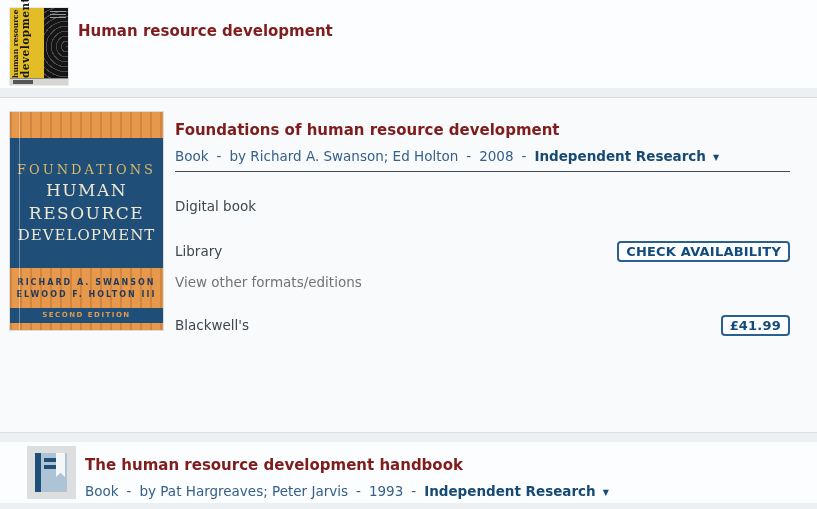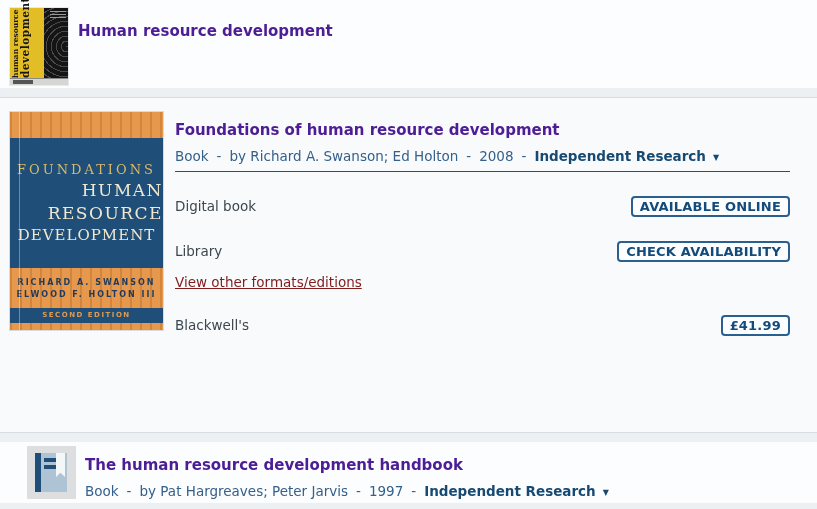--- a/index.html
+++ b/index.html
@@ -23,21 +23,21 @@
     padding: 14px 27px 20px 10px;
     min-height: 336px;
   }
 
   .text-col { flex: 1; }
   .row-1 .text-col { padding: 14px 0 0 10px; }
   .row-3 .text-col { padding: 10px 0 0 9px; }
   .card-text-col { flex: 1; padding: 9px 0 0 12px; }
 
   .title {
-    color: #4c1d95; font-size: 15px; font-weight: bold;
+    color: #7f1d1d; font-size: 15px; font-weight: bold;
     cursor: pointer;
   }
   .meta { margin-top: 9px; font-size: 13.5px; color: #35608a; white-space: nowrap; }
   .meta .dash { margin: 0 8px; }
   .collection { color: #174a72; font-weight: bold; cursor: pointer; }
   .dd-arrow { font-size: 8px; color: #174a72; margin-left: 7px; vertical-align: 1px; }
 
   
   .avail-heading { margin-top: 24px; font-size: 13.5px; color: #3d474f; }
   .avail-rule { border: none; border-top: 1px solid #43484d; margin-top: 7px; }
@@ -47,21 +47,21 @@
   }
   .avail-label { font-size: 13.5px; color: #3d474f; }
   .pill-btn {
     background: #fcfdfe; border: 2px solid #2a608f; border-radius: 4px;
     color: #134b7b; font-weight: bold; font-size: 13px;
     font-family: "DejaVu Sans", sans-serif;
     padding: 1px 7px; cursor: pointer; letter-spacing: 0.2px;
   }
   .formats-link {
     display: inline-block; margin-top: 12px; font-size: 13.5px;
-    color: #7f1d1d; text-decoration: underline; cursor: pointer;
+    color: #737373; cursor: pointer;
   }
   .vendor-row { }
 
   
   .cover-hrd {
     width: 58px; height: 77px; position: relative; display: flex;
     background: #e2bd25; cursor: pointer; flex-shrink: 0;
     box-shadow: 0 0 0 1px rgba(0,0,0,.08);
   }
   .cover-hrd .vt {
@@ -97,21 +97,21 @@
       repeating-linear-gradient(90deg, rgba(167,85,25,.30) 0 2px, rgba(0,0,0,0) 2px 10px),
       #e6994d;
   }
   .cover-f .top-band { height: 26px; }
   .cover-f .navy-body {
     background: #1f4e78; height: 130px; color: #ecdf9f;
     display: flex; flex-direction: column; justify-content: center; gap: 3px;
   }
   .cover-f .t-found { font-size: 13px; letter-spacing: 3px; color: #d9b967; }
   .cover-f .t-of { font-size: 10px; letter-spacing: 2px; color: #d9b967; }
-  .cover-f .t-big { font-size: 17px; letter-spacing: 1.5px; color: #efe7d0; text-align: right; }
+  .cover-f .t-big { font-size: 17px; letter-spacing: 1.5px; color: #efe7d0; }
   .cover-f .t-dev { font-size: 15px; letter-spacing: 1px; color: #efe7d0; }
   .cover-f .authors-band {
     height: 40px; display: flex; flex-direction: column; justify-content: center; gap: 3px;
     color: #1f3a5c; font-family: "DejaVu Sans", sans-serif;
     font-size: 8px; font-weight: bold; letter-spacing: 2px;
   }
   .cover-f .edition-band {
     height: 15px; background: #1f4e78; color: #e09a4d;
     font-size: 7px; letter-spacing: 1.5px; line-height: 15px;
     font-family: "DejaVu Sans", sans-serif; font-weight: bold;
@@ -177,21 +177,20 @@
   <div class="card-text-col">
     <div class="title">Foundations of human resource development</div>
     <div class="meta">
       <span>Book</span><span class="dash">-</span><span>by Richard A. Swanson; Ed Holton</span><span class="dash">-</span><span>2008</span><span class="dash">-</span><span class="collection">Independent Research</span><span class="dd-arrow">▼</span>
     </div>
 
     <hr class="avail-rule">
 
     <div class="avail-row">
       <span class="avail-label">Digital book</span>
-      <button class="pill-btn">AVAILABLE ONLINE</button>
     </div>
 
     <div class="avail-row">
       <span class="avail-label">Library</span>
       <button class="pill-btn">CHECK AVAILABILITY</button>
     </div>
 
     <a class="formats-link">View other formats/editions</a>
 
     <div class="avail-row vendor-row">
@@ -206,16 +205,16 @@
     <div class="spine"></div>
     <div class="board">
       <div class="line1"></div>
       <div class="line2"></div>
       <div class="bookmark"></div>
     </div>
   </div>
   <div class="text-col">
     <div class="title">The human resource development handbook</div>
     <div class="meta">
-      <span>Book</span><span class="dash">-</span><span>by Pat Hargreaves; Peter Jarvis</span><span class="dash">-</span><span>1997</span><span class="dash">-</span><span class="collection">Independent Research</span><span class="dd-arrow">▼</span>
+      <span>Book</span><span class="dash">-</span><span>by Pat Hargreaves; Peter Jarvis</span><span class="dash">-</span><span>1993</span><span class="dash">-</span><span class="collection">Independent Research</span><span class="dd-arrow">▼</span>
     </div>
   </div>
 </div>
 
 </body></html>

